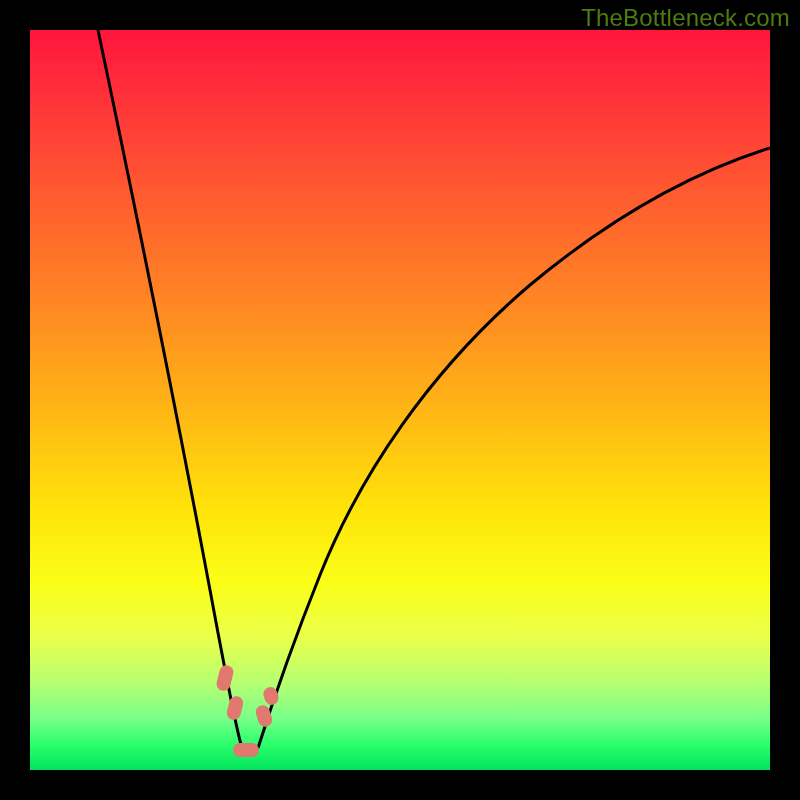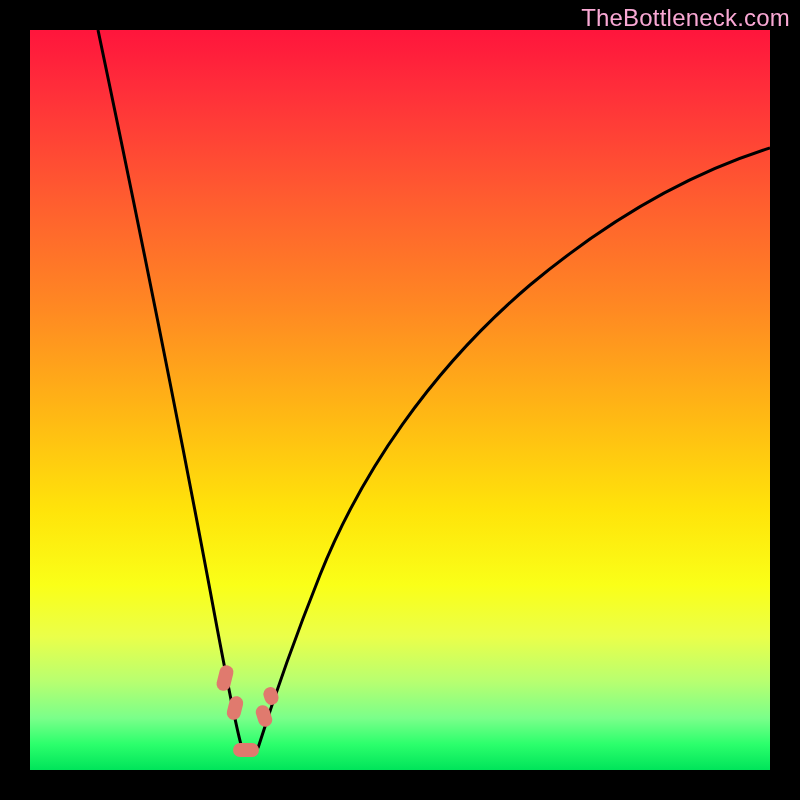--- a/index.html
+++ b/index.html
@@ -35,21 +35,21 @@
       #b8ff70 88%,
       #7aff8a 93%,
       #2cff6c 96.5%,
       #00e45a 100%
     );
   }
   .watermark {
     position: absolute;
     top: 4px;
     right: 10px;
-    color: #f9a8d4;
+    color: #4d7c0f;
     font-size: 24px;
     font-weight: 500;
     letter-spacing: 0.2px;
     user-select: none;
     text-align: center;
   }
   svg.curve {
     position: absolute;
     inset: 0;
   }

